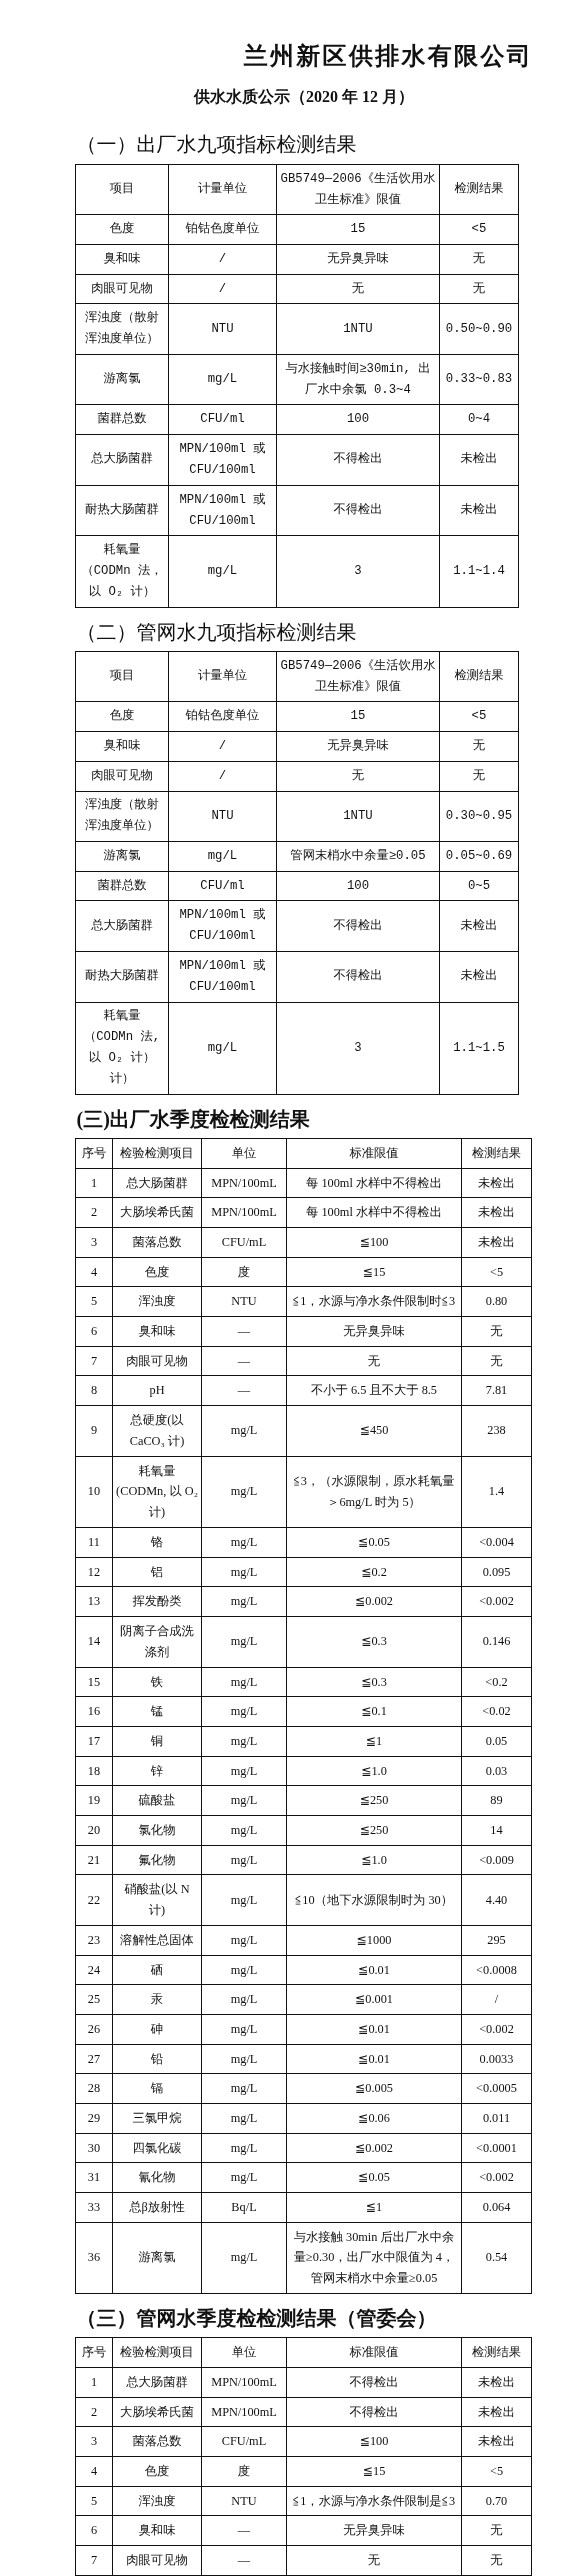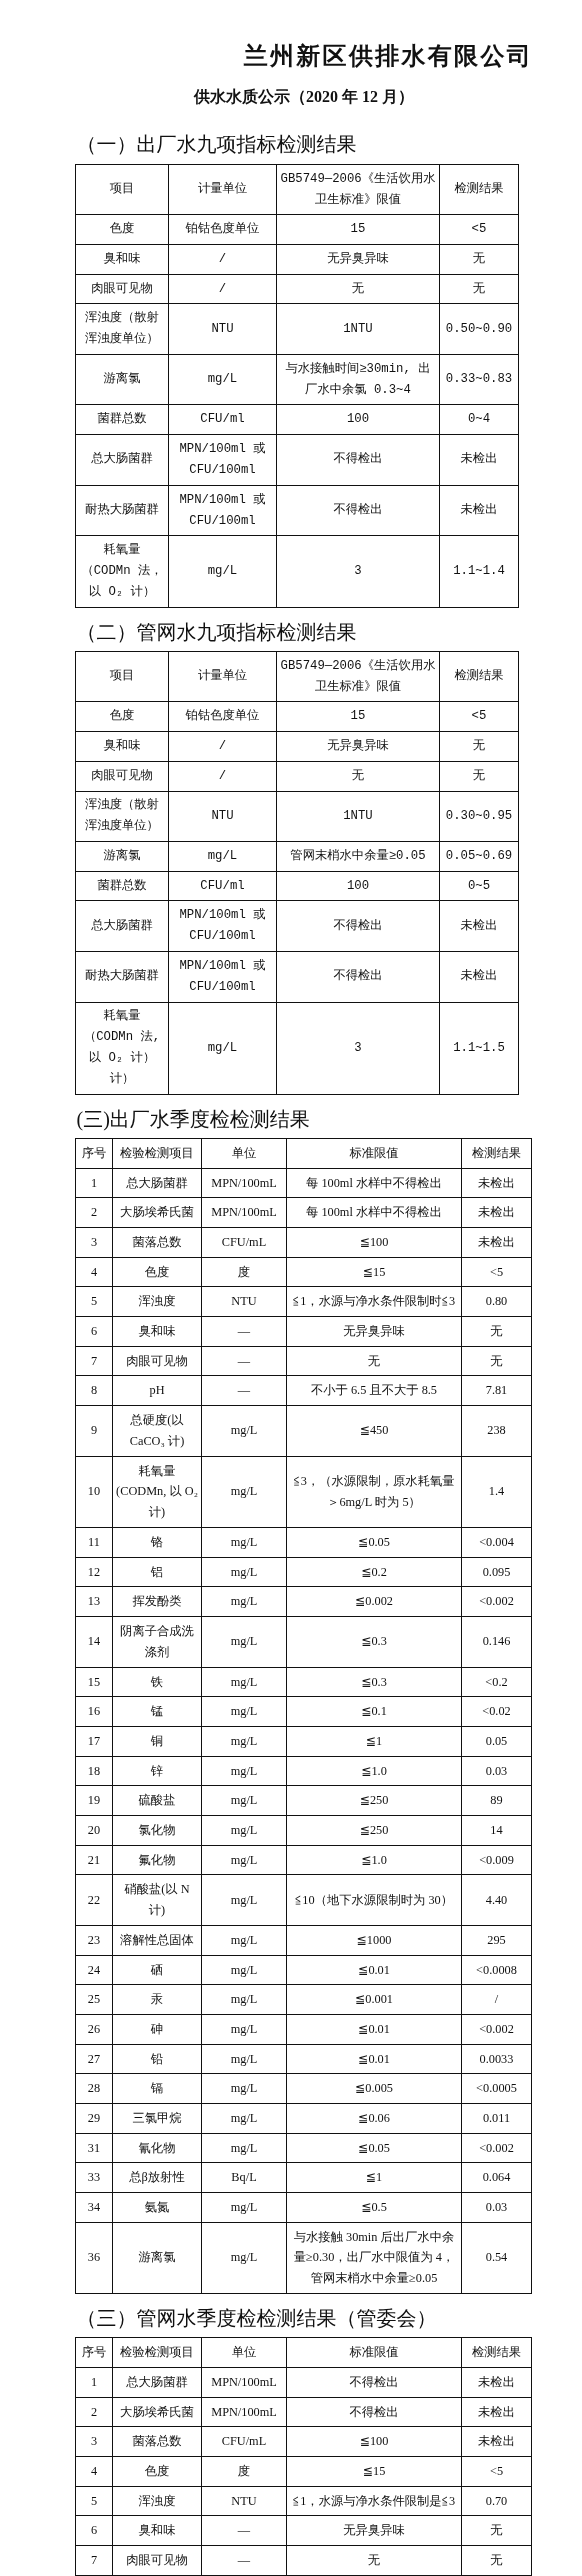--- a/index.html
+++ b/index.html
@@ -31,21 +31,21 @@
     font-size: 16px;
     font-weight: bold;
     margin: 0 0 23px 0;
     white-space: nowrap;
   }
   .caption {
     font-size: 20px;
     font-weight: normal;
     margin: 10.8px 0 5.4px 1.5px;
   }
-  .caption.bold { font-weight: normal; }
+  .caption.bold { font-weight: bold; }
   table {
     border-collapse: collapse;
     table-layout: fixed;
     border: 1.5px solid #111;
     margin: 0 0 7.7px 0;
   }
   table.t9  { width: 443px; font-family: Liberation Mono, monospace; }
   table.t36 { width: 456px; }
   th, td {
     border: 0.8px solid #111;
@@ -430,39 +430,39 @@
           <td>&lt;0.0005</td>
         </tr>
         <tr>
           <td>29</td>
           <td>三氯甲烷</td>
           <td>mg/L</td>
           <td>≦0.06</td>
           <td>0.011</td>
         </tr>
         <tr>
+          <td>30</td>
+          <td>四氯化碳</td>
+          <td>mg/L</td>
+          <td>≦0.002</td>
+          <td>&lt;0.0001</td>
+        </tr>
+        <tr>
           <td>31</td>
           <td>氰化物</td>
           <td>mg/L</td>
           <td>≦0.05</td>
           <td>&lt;0.002</td>
         </tr>
         <tr>
           <td>33</td>
           <td>总β放射性</td>
           <td>Bq/L</td>
           <td>≦1</td>
           <td>0.064</td>
-        </tr>
-        <tr>
-          <td>34</td>
-          <td>氨氮</td>
-          <td>mg/L</td>
-          <td>≦0.5</td>
-          <td>0.03</td>
         </tr>
         <tr>
           <td>36</td>
           <td>游离氯</td>
           <td>mg/L</td>
           <td>与水接触 30min 后出厂水中余量≥0.30，出厂水中限值为 4，管网末梢水中余量≥0.05</td>
           <td>0.54</td>
         </tr>
       </tbody>
     </table>

